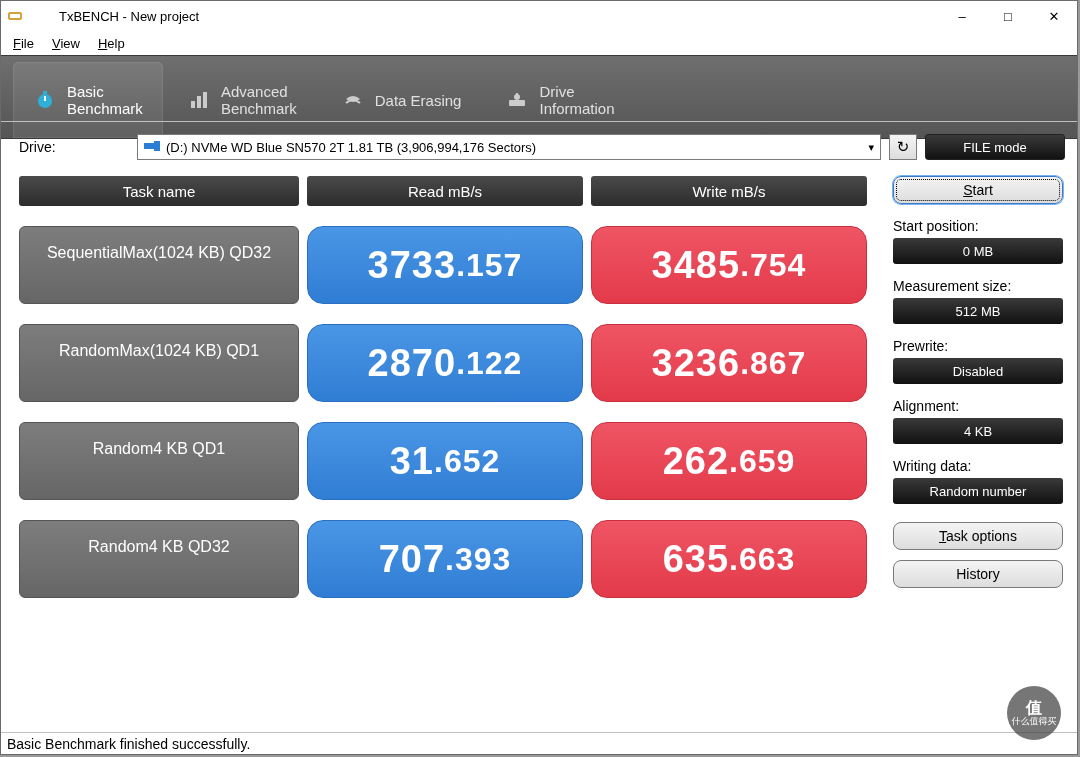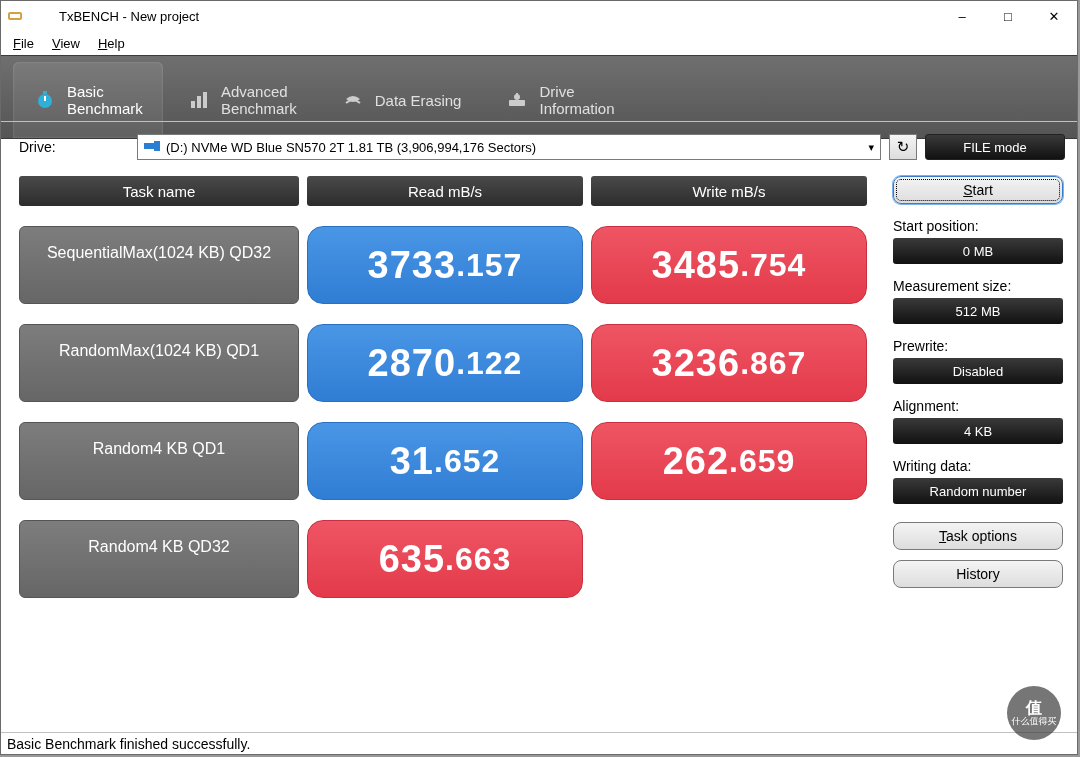--- a/index.html
+++ b/index.html
@@ -178,20 +178,24 @@
         <div class="val write">
             <span>262</span>
             <span class="dec">.659</span>
           </div>
       </div>
       <div class="res-row">
         <div class="task">
           <span>Random</span>
           <span>4 KB QD32</span>
         </div>
+        <div class="val read">
+            <span>707</span>
+            <span class="dec">.393</span>
+          </div>
         <div class="val write">
             <span>635</span>
             <span class="dec">.663</span>
           </div>
       </div>
     </div>
 
     <div class="side">
       <div class="sbtn focus">
           <span><span style="text-decoration:underline">S</span>tart</span>

